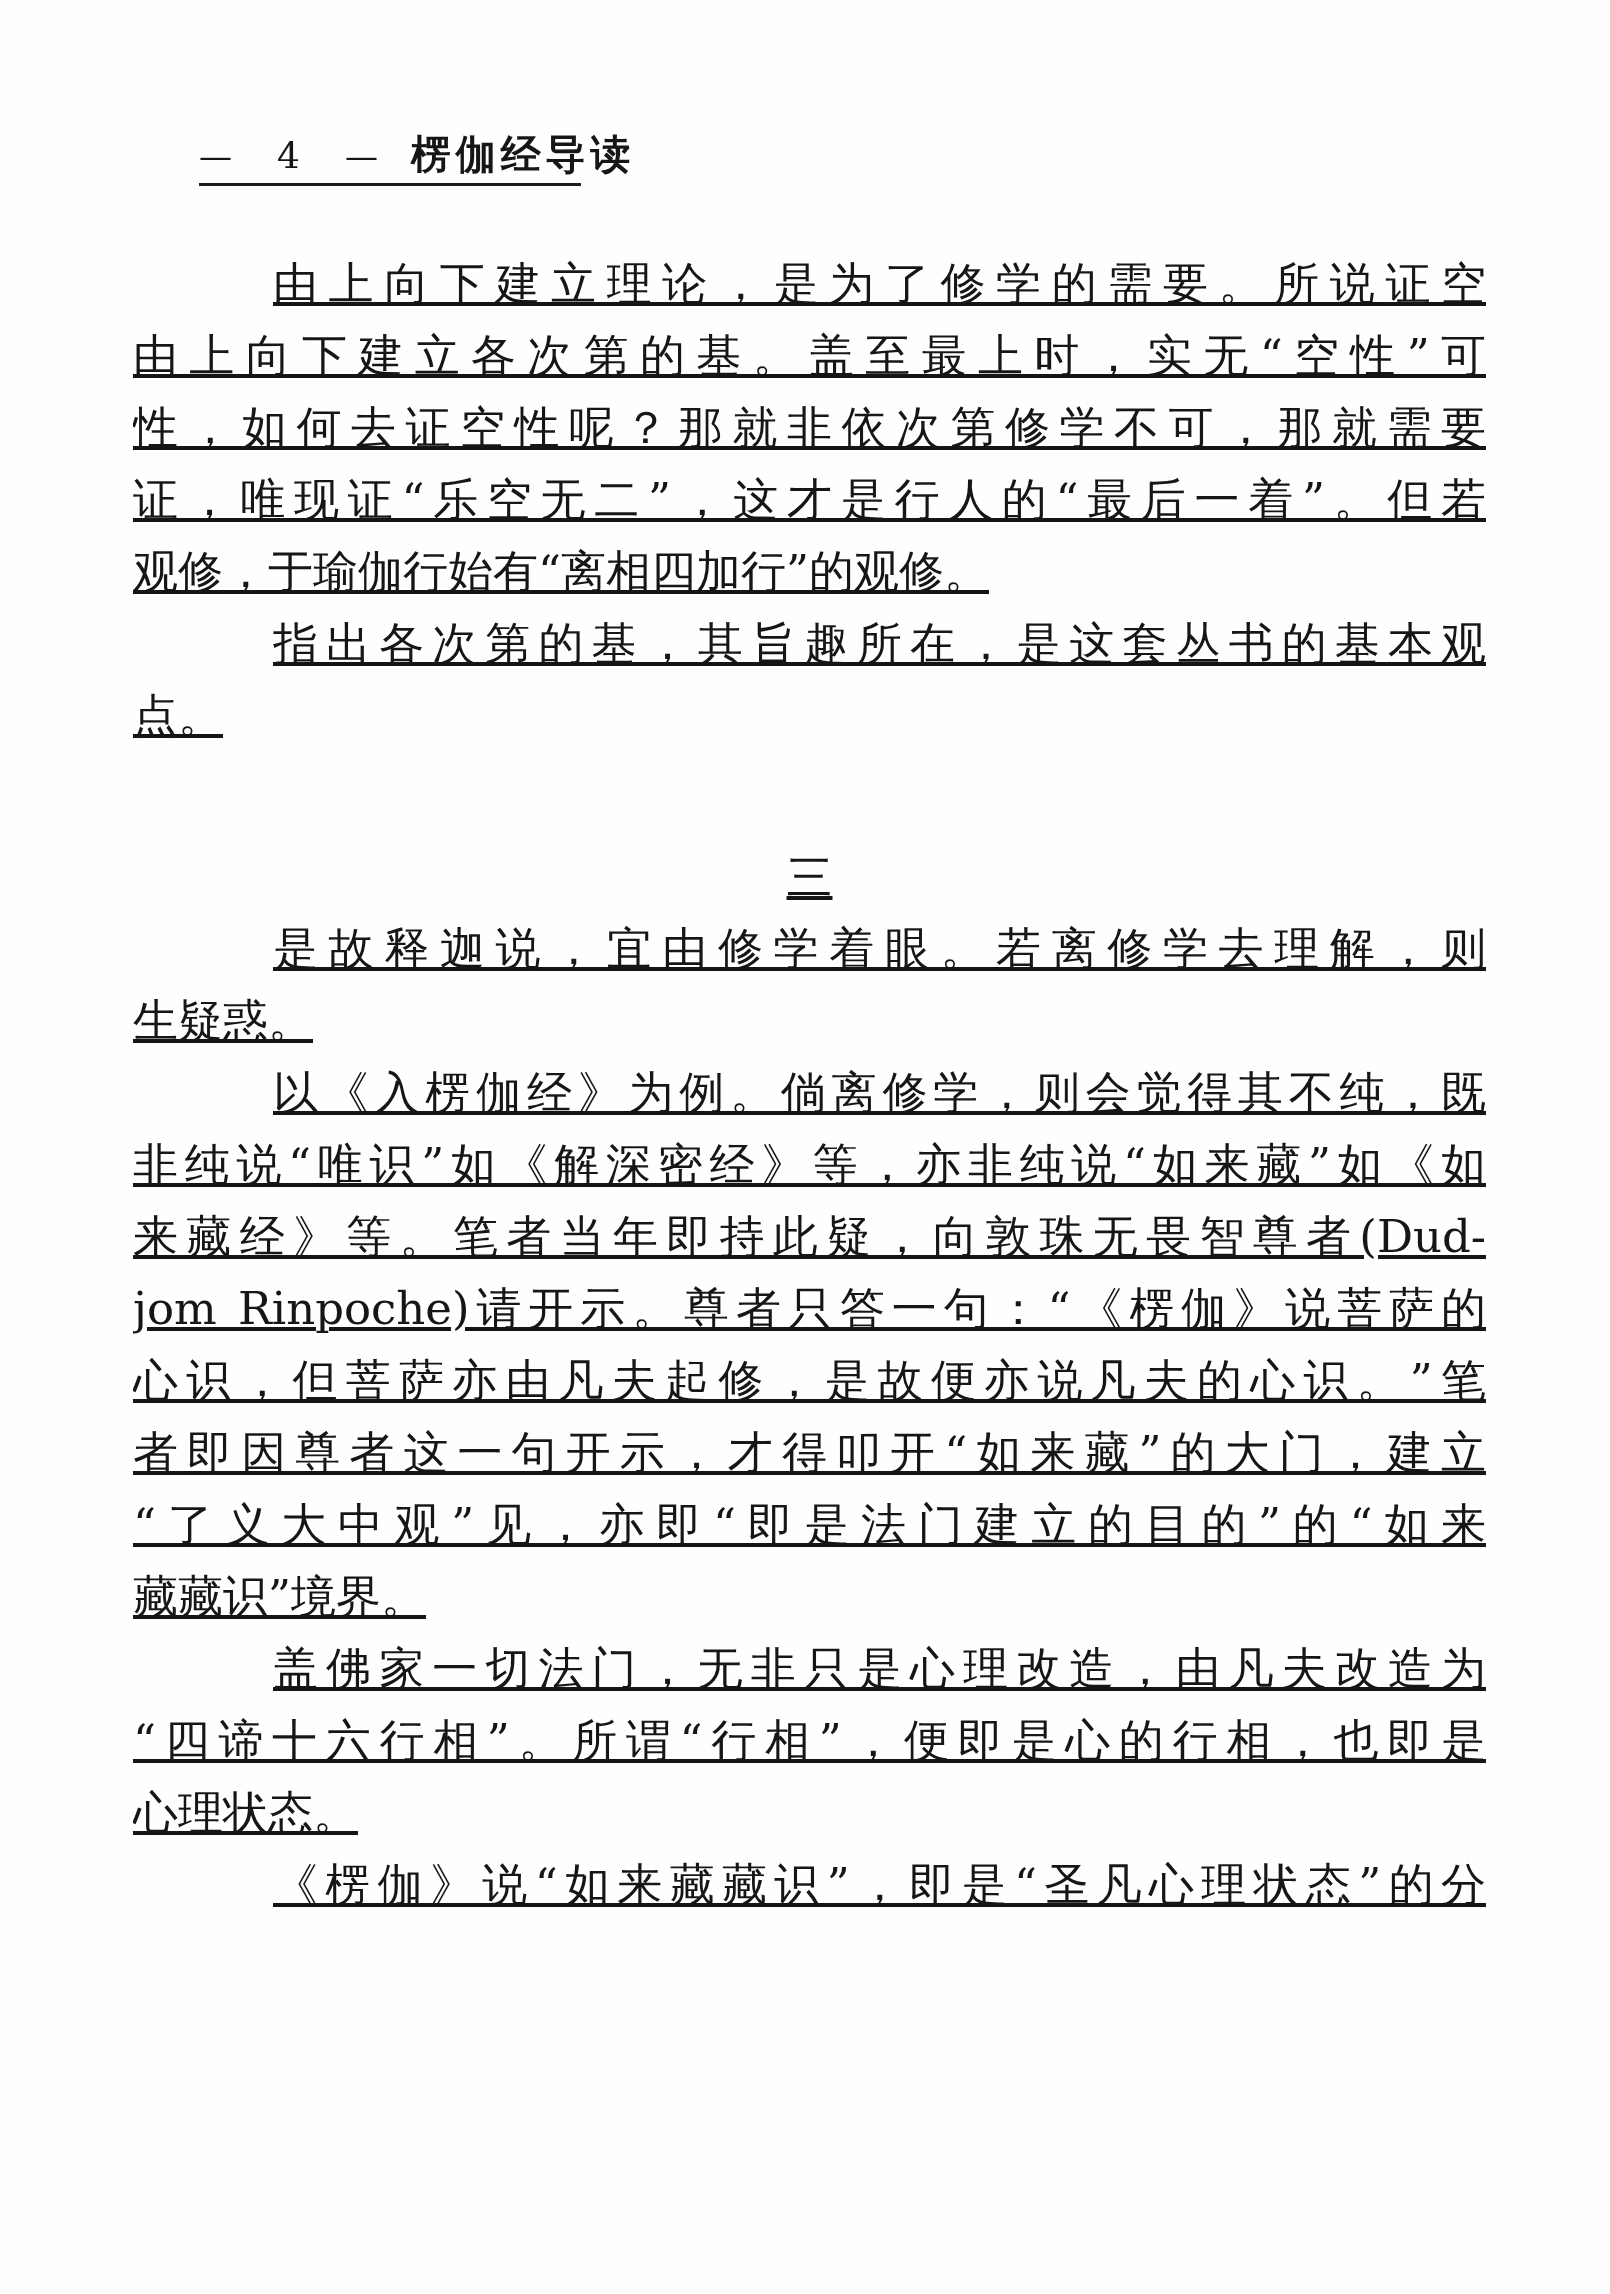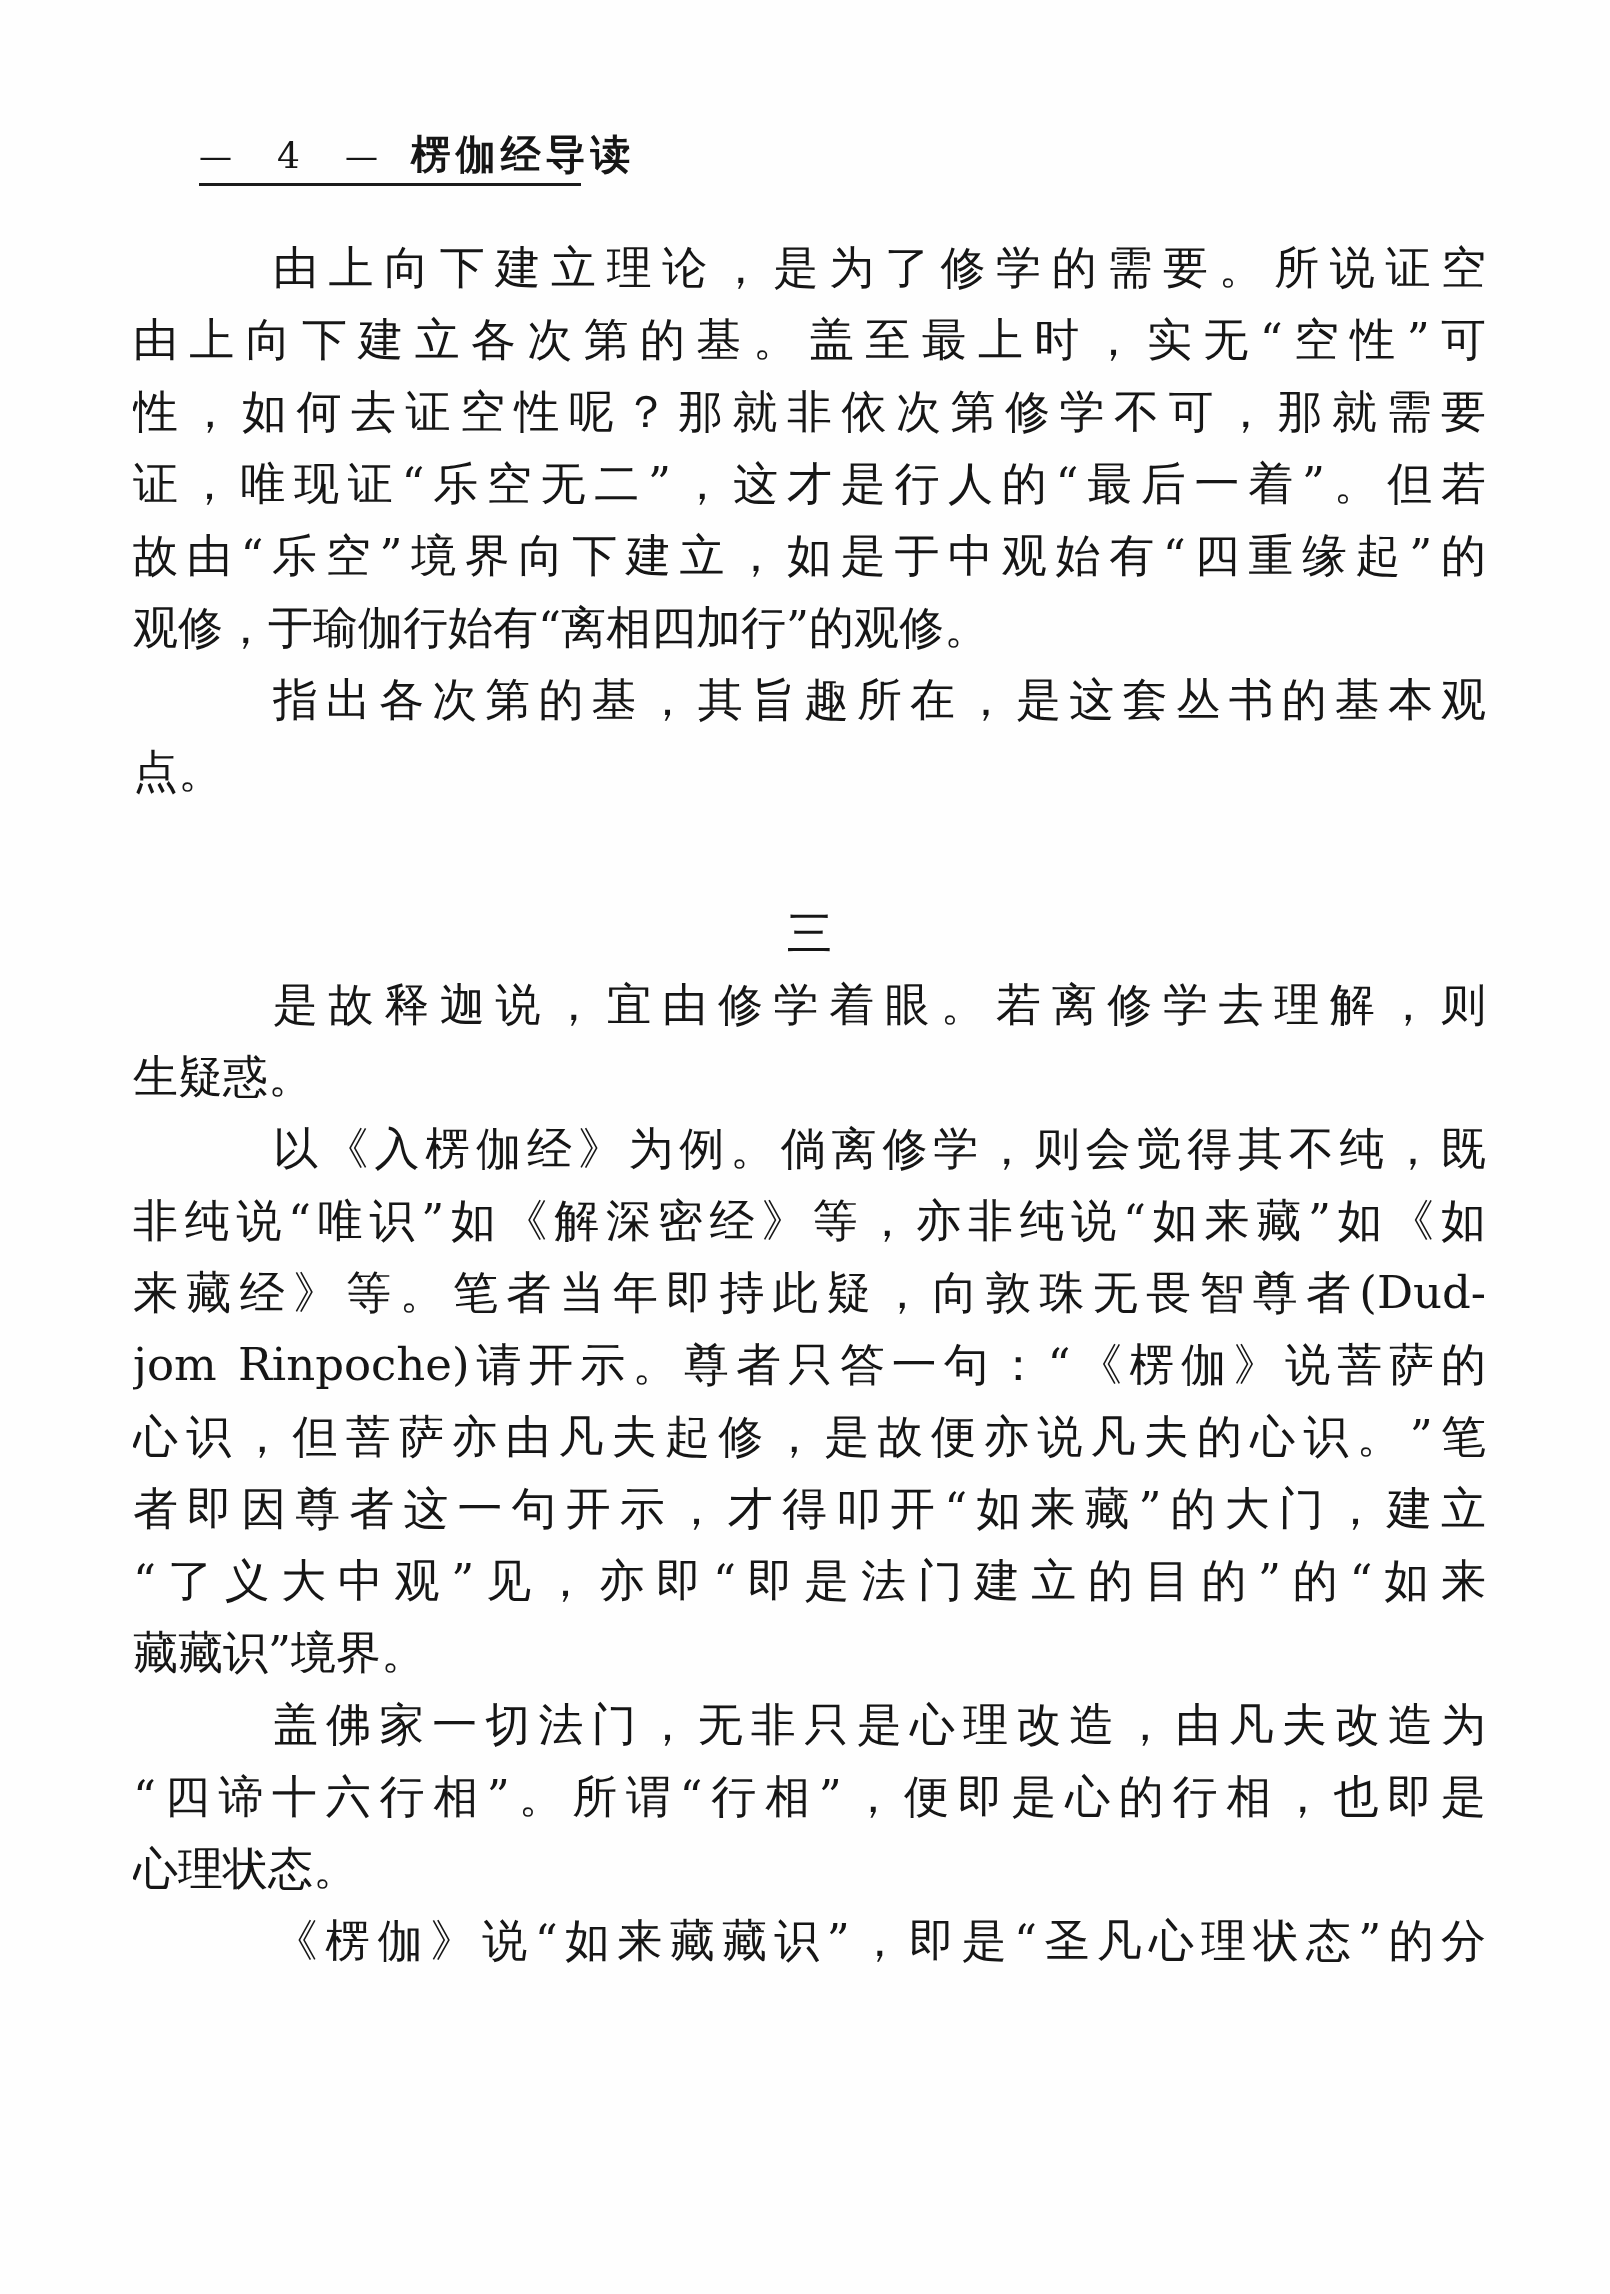--- a/index.html
+++ b/index.html
@@ -31,24 +31,25 @@
     margin-left: 33px;
     font-size: 40px;
     line-height: 1;
     font-weight: 700;
     letter-spacing: 4.9px;
     text-align: right;
   }
   .bodytext {
     position: absolute;
     left: 133px;
-    top: 232px;
+    top: 248px;
     width: 1353px;
     font-size: 45px;
     line-height: 72px;
+    text-decoration: underline;
   }
   .line {
     height: 72px;
     text-align: justify;
     text-align-last: justify;
     overflow: hidden;
   }
   .line.final { text-align: left; text-align-last: left; }
   .line.indent { text-indent: 140px; }
   .spacer { height: 89px; }
@@ -69,21 +70,20 @@
     <span class="pnum">4</span>
     <span class="dash dash2">—</span>
     <span class="title">楞伽经导读</span>
   </div>
 
   <div class="bodytext">
     <div class="line indent">由上向下建立理论，是为了修学的需要。所说证空</div>
     <div class="line">由上向下建立各次第的基。盖至最上时，实无“空性”可</div>
     <div class="line">性，如何去证空性呢？那就非依次第修学不可，那就需要</div>
     <div class="line">证，唯现证“乐空无二”，这才是行人的“最后一着”。但若</div>
-    <div class="line">故由“乐空”境界向下建立，如是于中观始有“四重缘起”的</div>
     <div class="line final">观修，于瑜伽行始有“离相四加行”的观修。</div>
     <div class="line indent">指出各次第的基，其旨趣所在，是这套丛书的基本观</div>
     <div class="line final">点。</div>
 
     <div class="spacer"></div>
     <div class="heading">三</div>
 
     <div class="line indent">是故释迦说，宜由修学着眼。若离修学去理解，则</div>
     <div class="line final">生疑惑。</div>
     <div class="line indent">以《入楞伽经》为例。倘离修学，则会觉得其不纯，既</div>

